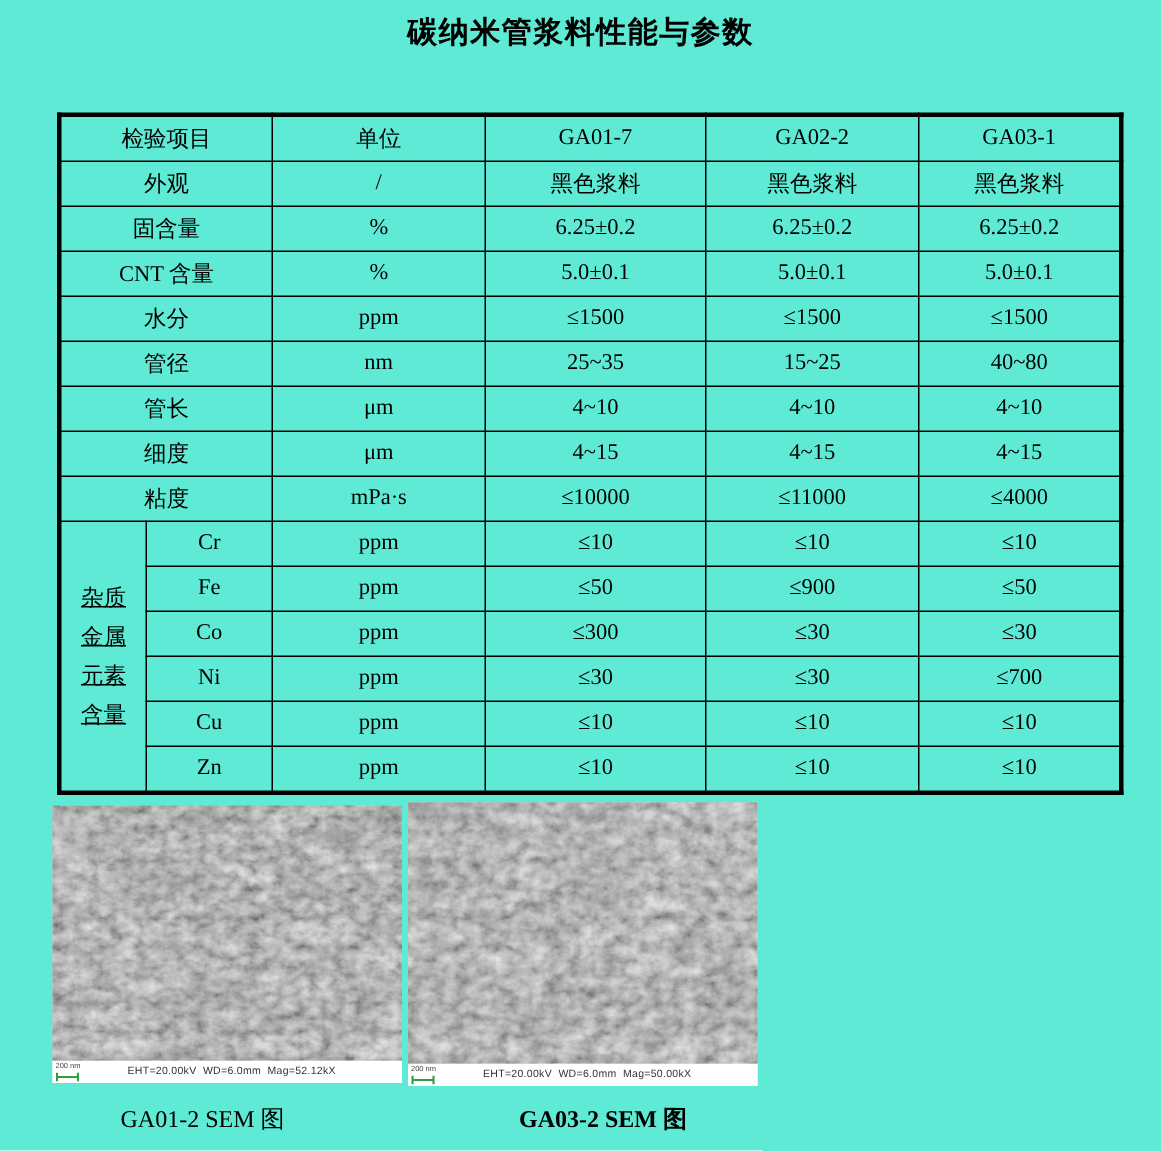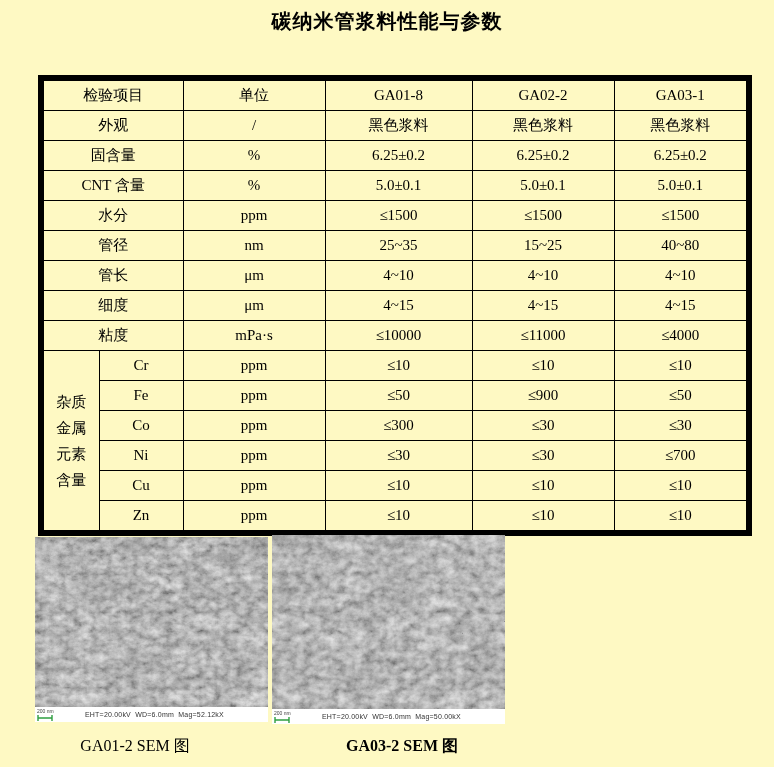--- a/index.html
+++ b/index.html
@@ -1,48 +1,49 @@
 <!DOCTYPE html>
 <html><head>
 <meta charset="utf-8">
 <style>
   html, body { margin: 0; padding: 0; background: #ffffff; }
   body {
     width: 774px; height: 767px;
     font-family: "Liberation Serif", "DejaVu Serif", serif;
     color: #000000;
   }
-  .page { position: relative; width: 774px; height: 767px; overflow: hidden; background: #fef9c3; }
+  .page { position: relative; width: 774px; height: 767px; overflow: hidden; background: #5eead4; }
 
   .doc-title {
     position: absolute; top: 8px; left: 0; width: 774px;
     margin: 0; text-align: center;
     font-size: 20px; font-weight: bold; letter-spacing: 1px;
   }
 
   table.spec {
     position: absolute; left: 38px; top: 75px;
     border-collapse: collapse; table-layout: fixed;
     width: 708px;
-    border: 6px solid #000000;
+    border: 3px solid #000000;
     padding-left: 27px;
   }
   table.spec td {
     border: 1px solid #000;
     height: 29px;
     padding: 0 2px;
     text-align: center;
     vertical-align: middle;
     font-size: 15px;
     overflow: hidden;
   }
   td.group-label {
     white-space: pre-line;
     line-height: 26px;
     font-size: 15px;
+    text-decoration: underline;
   }
 
   .sem-figure { position: absolute; background: #fff; }
   .sem-figure.one { left: 35px; top: 537px; width: 233px; height: 185px; }
   .sem-figure.two { left: 272px; top: 535px; width: 233px; height: 189px; }
   .sem-photo { display: block; }
   .sem-infobar {
     height: 15px; background: #ffffff;
     display: flex; align-items: center;
     font-family: "Liberation Sans", "DejaVu Sans", sans-serif;
@@ -78,21 +79,21 @@
         <col style="width:84px">
         <col style="width:142px">
       <col style="width:147px">
         <col style="width:142px">
         <col style="width:135px">
     </colgroup>
     <tbody>
       <tr>
         <td colspan="2">检验项目</td>
         <td>单位</td>
-        <td>GA01-8</td>
+        <td>GA01-7</td>
         <td>GA02-2</td>
         <td>GA03-1</td>
       </tr>
       <tr>
         <td colspan="2">外观</td>
         <td>/</td>
         <td>黑色浆料</td>
         <td>黑色浆料</td>
         <td>黑色浆料</td>
       </tr>

